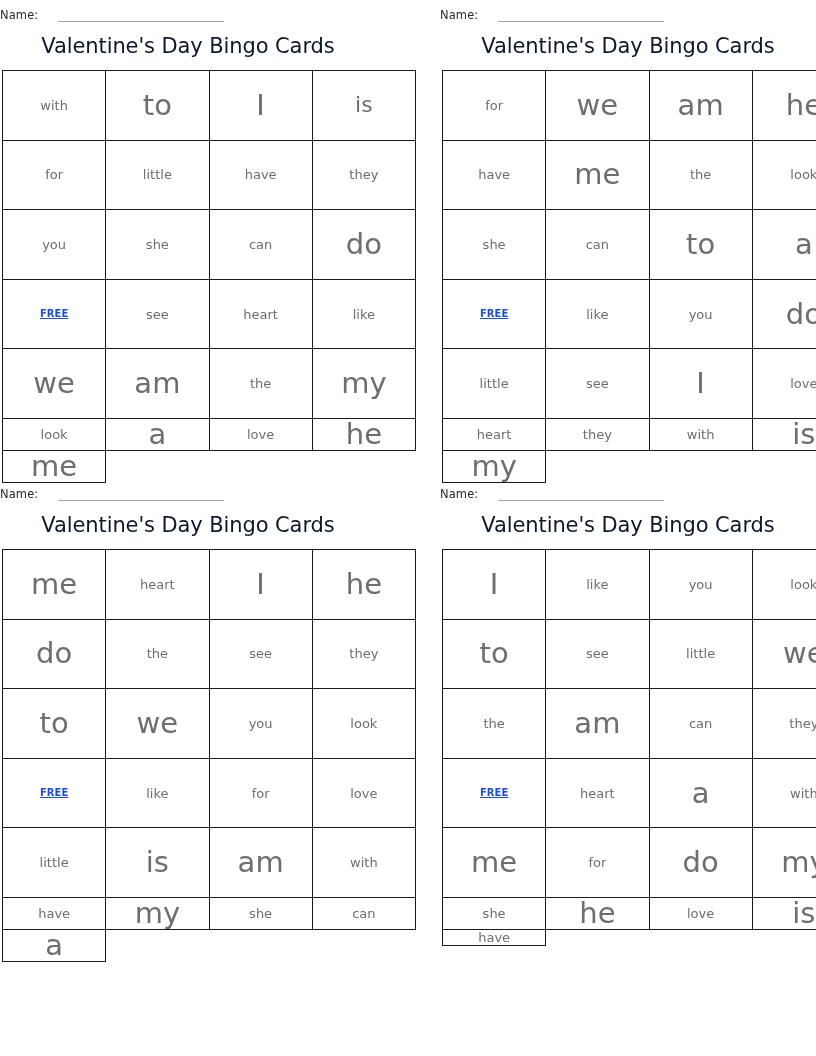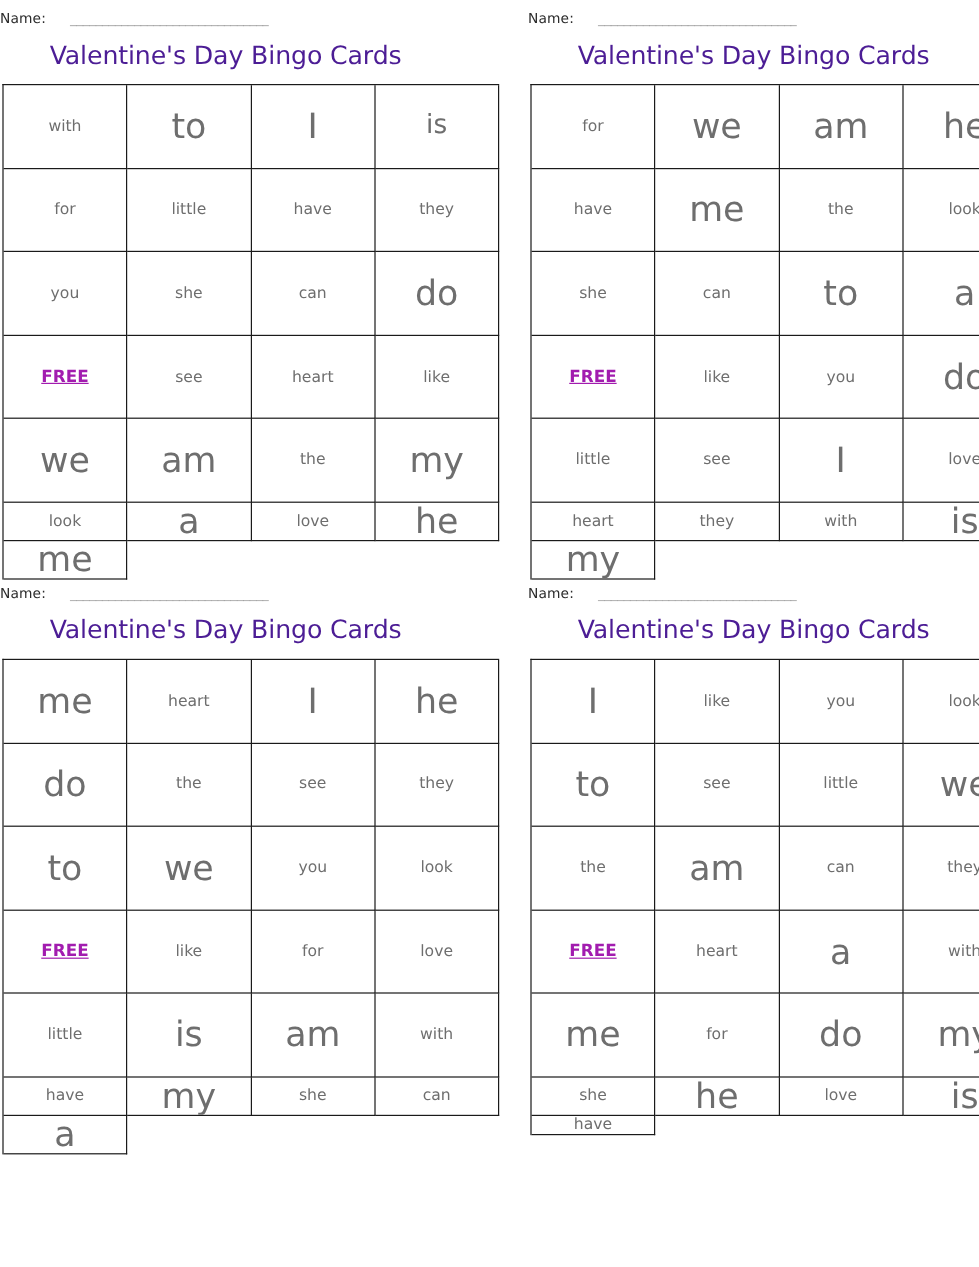--- a/index.html
+++ b/index.html
@@ -53,21 +53,21 @@
     letter-spacing: -0.4px;
     margin-left: 20px;
     overflow: hidden;
     font-size: 11.5px;
   }
 
   
   .card-title {
     text-align: center;
     font-size: 21px;
-    color: #4c1d95;
+    color: #0f172a;
     font-weight: 400;
     padding-top: 13px;
     padding-bottom: 13px;
     letter-spacing: -0.1px;
     line-height: 1.05;
   }
 
   
   .bingo-grid {
     display: grid;
@@ -92,22 +92,22 @@
     color: #6e6e6e;
     text-align: center;
     overflow: hidden;
     box-sizing: border-box;
     line-height: 1;
     padding: 1px;
   }
   .bingo-cell.free {
     font-weight: bold;
     text-decoration: underline;
-    color: #a21caf;
-    font-size: 14px;
+    color: #1d4ed8;
+    font-size: 10px;
   }
 
   
   .fs-s  { font-size: 13px; }
   .fs-m  { font-size: 13px; }
   .fs-l  { font-size: 22px; }
   .fs-xl { font-size: 29px; text-align: right; }
 </style>
 </head>
 <body>

